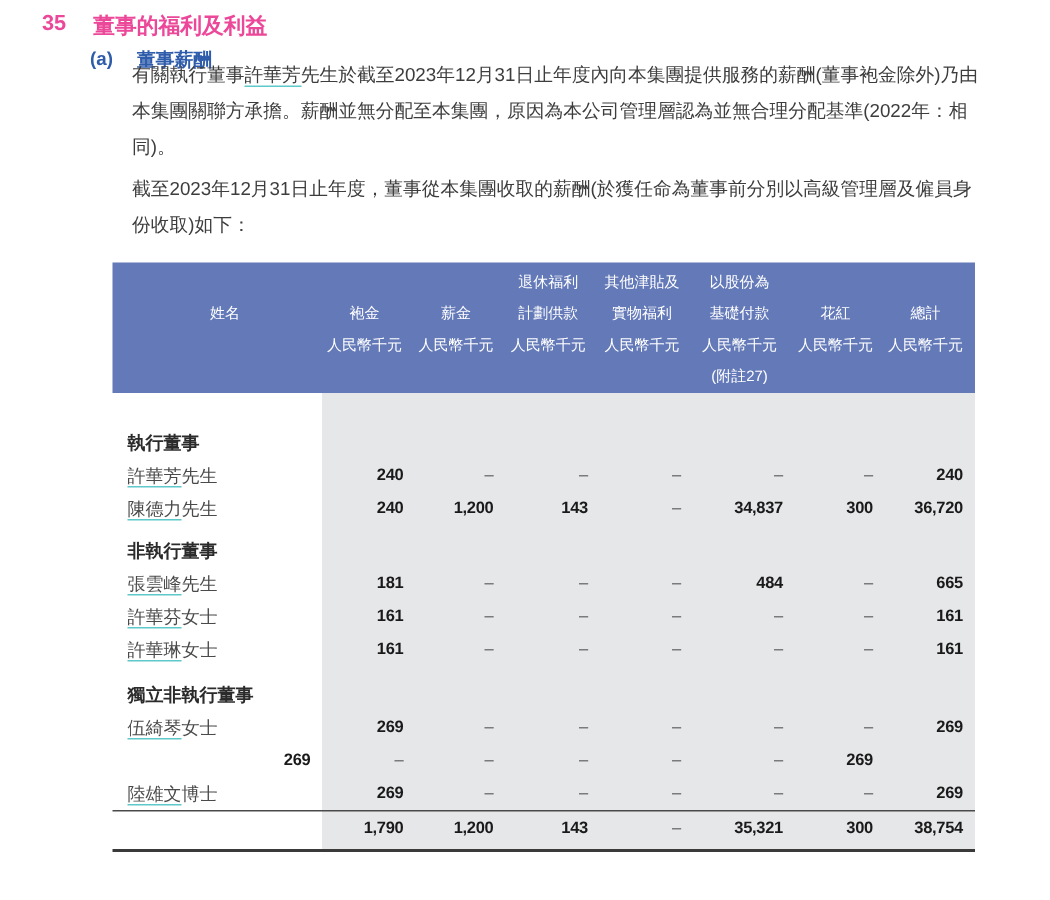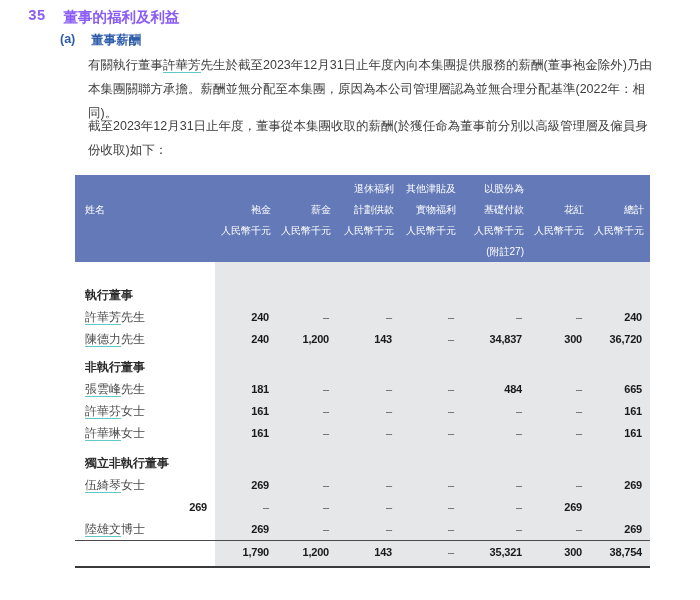--- a/index.html
+++ b/index.html
@@ -2,35 +2,35 @@
 <html><head>
 <meta charset="utf-8">
 <style>
   html,body{margin:0;padding:0;background:#ffffff;}
   .page{
     position:relative;width:700px;height:600px;background:#ffffff;overflow:hidden;
     font-family:"Liberation Sans","DejaVu Sans",sans-serif;color:#3d3d3d;
   }
   
   .heading{position:absolute;top:8px;left:28px;display:flex;gap:18px;
-    color:#8b5cf6;font-weight:bold;font-size:14.5px;font-family:Liberation Mono, monospace;}
+    color:#ec4899;font-weight:bold;font-size:14.5px;}
   .subheading{position:absolute;top:32px;left:60px;display:flex;gap:16px;
     color:#2e5cab;font-weight:bold;font-size:12.5px;}
   
   .para{position:absolute;left:88px;width:568px;margin:0;
     font-size:12.5px;line-height:24px;color:#3d3d3d;text-align:left;}
-  .p1{top:53px;}
+  .p1{top:38px;}
   .p2{top:114px;}
   .tlink{color:#3d3d3d;text-decoration:none;border-bottom:1.5px solid #5fc8ca;cursor:pointer;}
   
   .rtable{position:absolute;left:75px;top:175px;width:575px;}
   .grid{display:grid;grid-template-columns:140px 62px 60px 63px 62px 68px 60px 60px;}
   .thead{background:#6379b8;color:#ffffff;height:87px;padding-top:3px;box-sizing:border-box;}
-  .hcol{text-align:right;padding-right:6px;}
-  .hcol.first{text-align:left;padding-left:10px;padding-right:0;}
+  .hcol{text-align:center;padding-right:6px;}
+  .hcol.first{text-align:center;padding-left:10px;padding-right:0;}
   .hl{height:21px;line-height:21px;font-size:10px;white-space:nowrap;}
   .tbody{
     background:linear-gradient(to right,#ffffff 140px,#e6e7e9 140px);
     border-bottom:3px double #3a3a3a;
     border-bottom-style:solid;border-bottom-width:2px;
   }
   .gap1{height:22px;}
   .gap2{height:6px;}
   .gap3{height:8px;}
   .trow{height:22px;line-height:22px;font-size:12px;}

